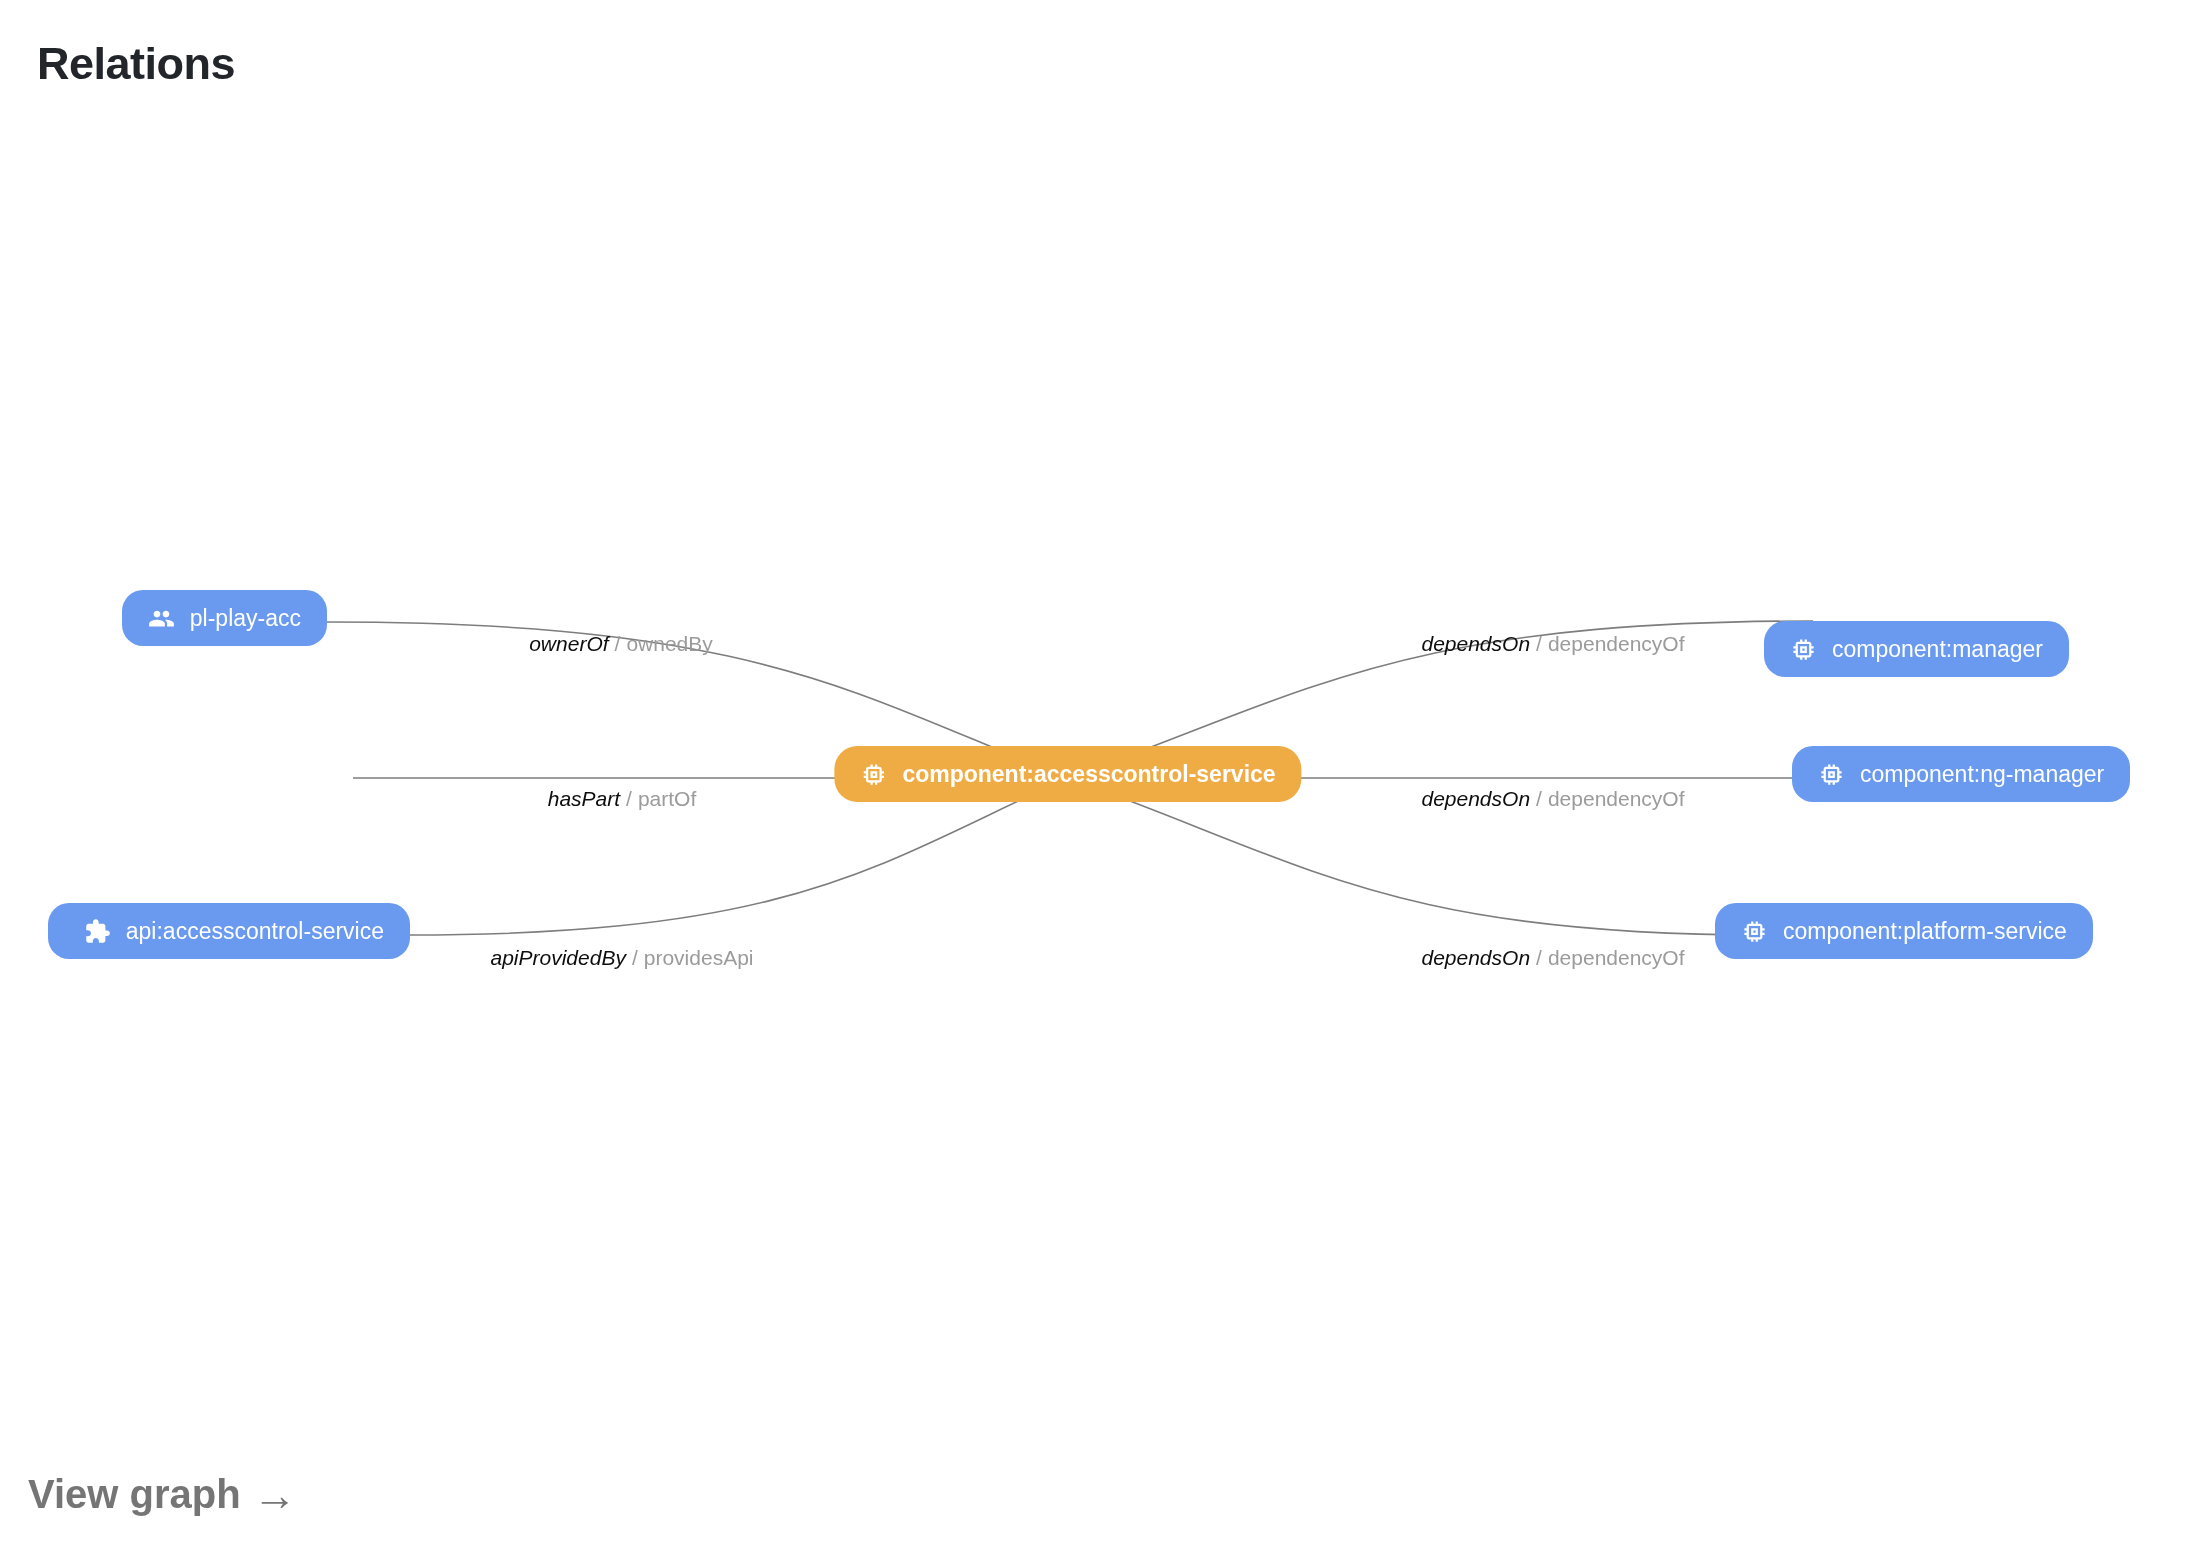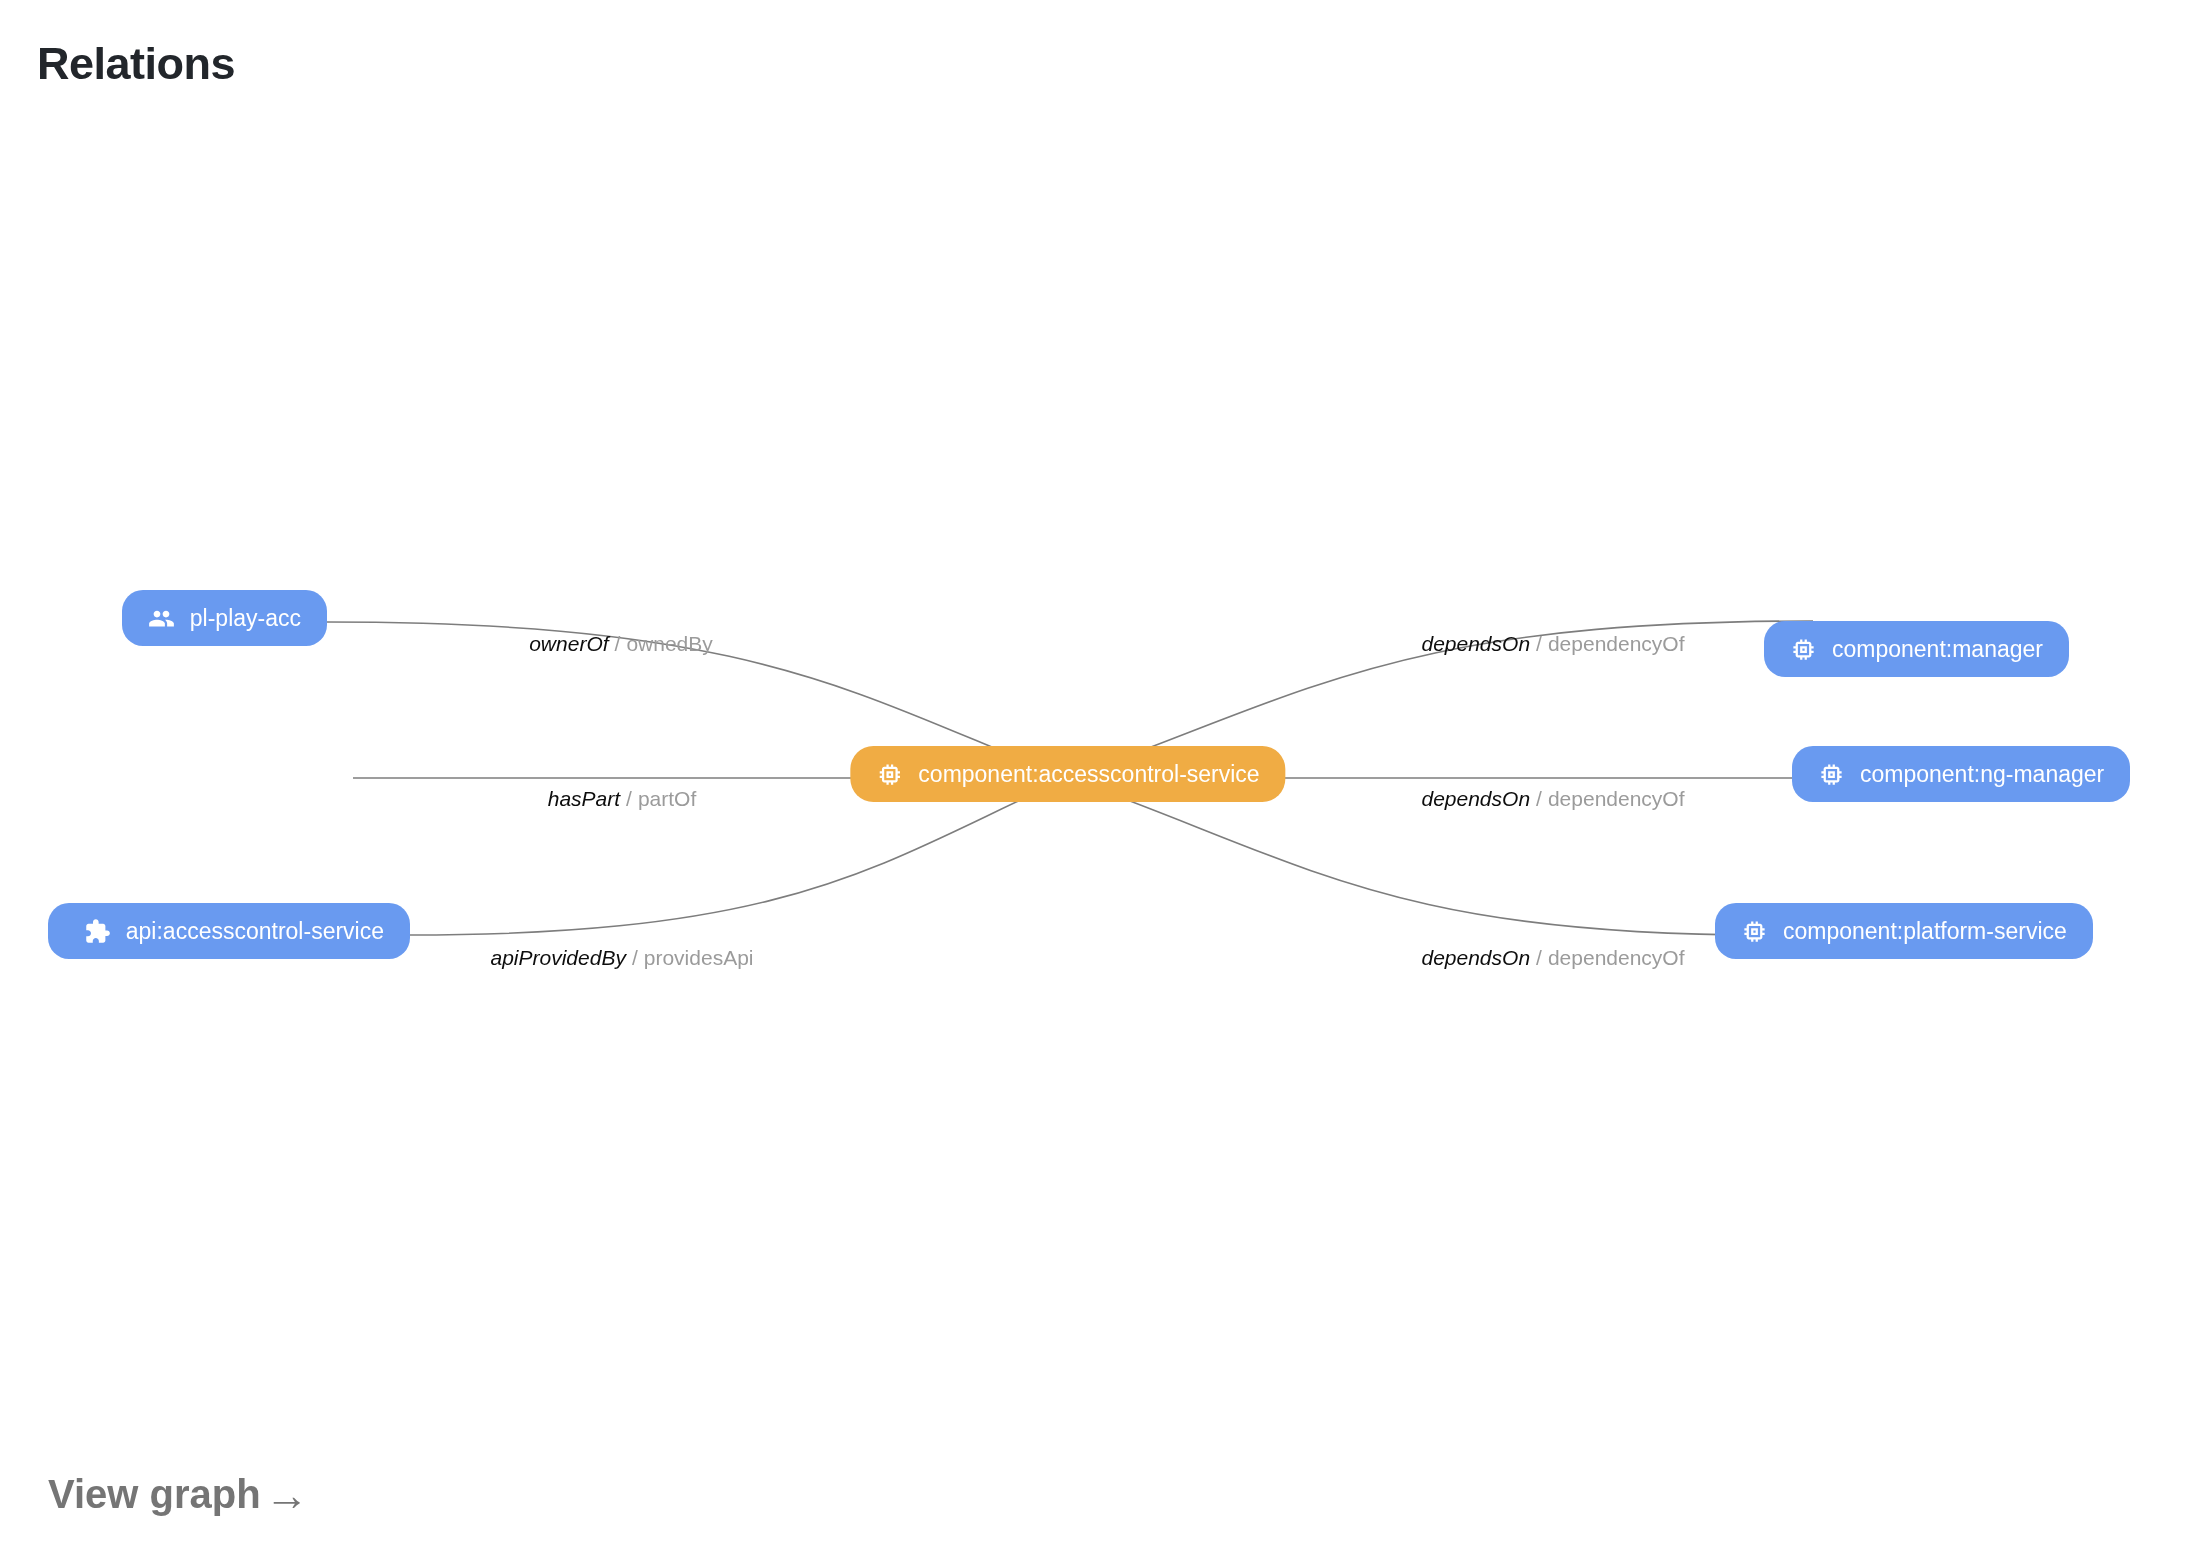--- a/index.html
+++ b/index.html
@@ -47,30 +47,30 @@
     padding: 0 26px;
     border-radius: 21px;
     color: #ffffff;
     font-size: 23px;
     white-space: nowrap;
     cursor: pointer;
   }
   .pill.blue { background: var(--node-blue, #699af0); }
   .pill.orange {
     background: var(--node-orange, #f0ac44);
-    font-weight: 400;
+    font-weight: 700;
     transform: translateX(-50%);
     border-radius: 23px;
   }
   .pill .icon { display: inline-flex; flex: none; }
   .pill .icon svg { width: 27px; height: 27px; fill: #ffffff; }
 
   .view-graph {
-    position: absolute; left: 48px; top: 1472px;
-    display: inline-flex; align-items: center; gap: 4px;
+    position: absolute; left: 28px; top: 1472px;
+    display: inline-flex; align-items: center; gap: 12px;
     font-size: 40px; font-weight: 700;
     color: var(--link-text, #757575);
     cursor: pointer;
     text-decoration: none;
   }
   .view-graph .arrow { font-weight: 400; font-size: 44px; line-height: 1; }
 </style>
 </head>
 <body>
 

